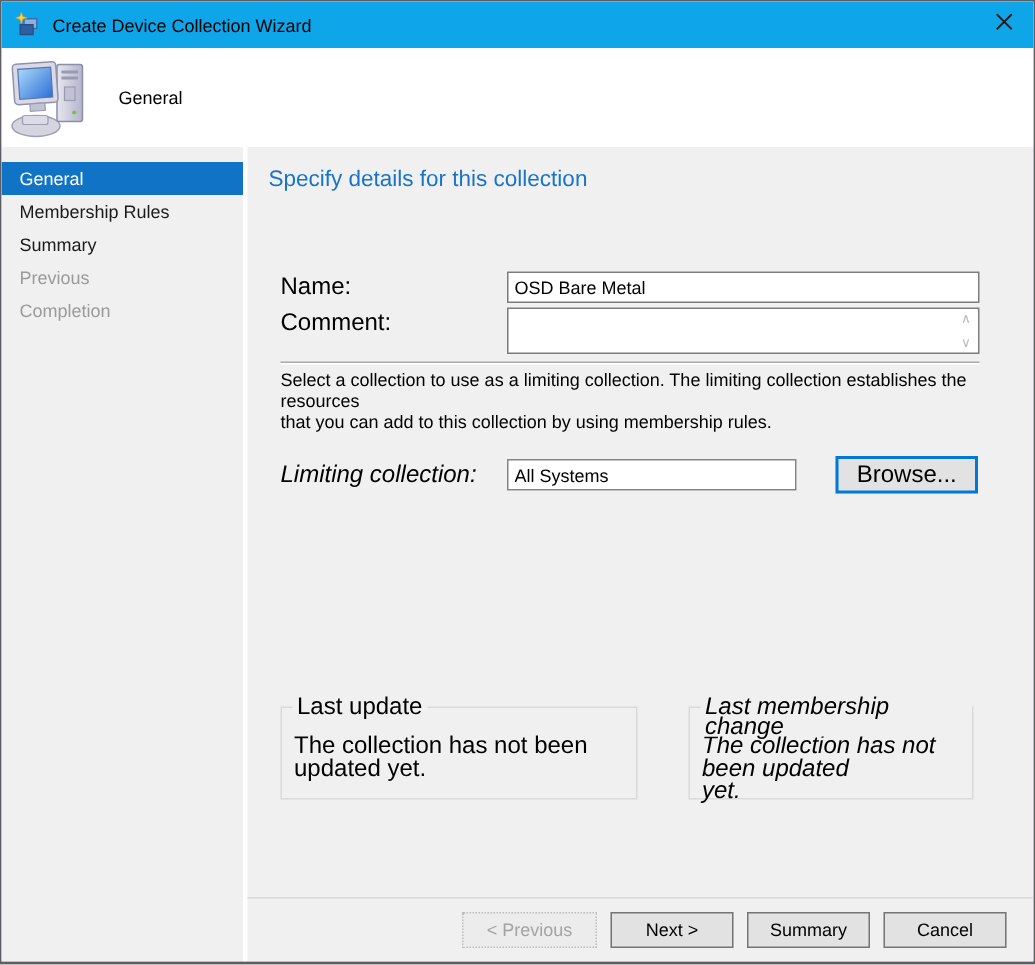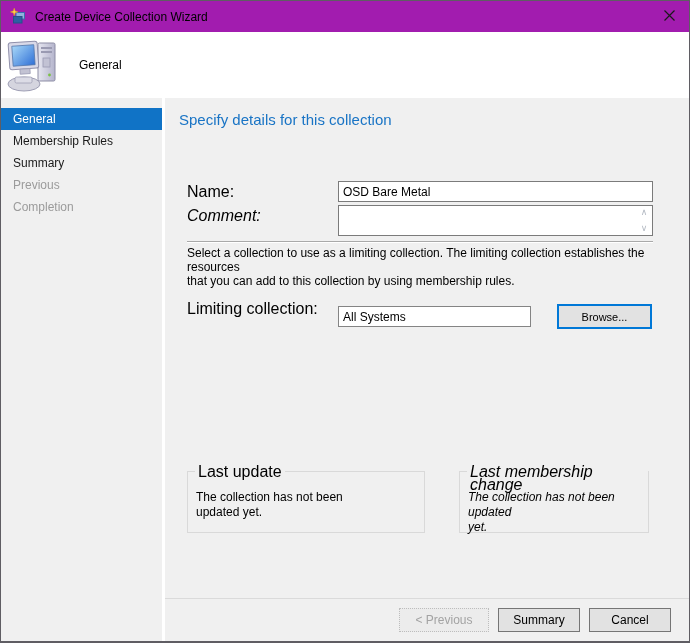--- a/index.html
+++ b/index.html
@@ -11,21 +11,21 @@
     width: 690px; height: 643px;
     background: #ffffff;
     border: 1px solid #5f5d63;
     border-bottom-width: 2px;
     overflow: hidden;
   }
 
   
   .titlebar {
     position: absolute; top: 0; left: 0; right: 0; height: 31px;
-    background: #a21caf;
+    background: #0ea5e9;
     display: flex; align-items: center;
   }
   .titlebar .app-icon { margin-left: 9px; width: 17px; height: 17px; flex: 0 0 auto; }
   .titlebar .title-text { margin-left: 8px; font-size: 12px; color: #000000; }
   .close-btn {
     position: absolute; top: 0; right: 0; width: 40px; height: 31px;
     display: flex; align-items: center; justify-content: center;
     cursor: default;
   }
 
@@ -66,22 +66,22 @@
   
   .page-heading {
     position: absolute; left: 14px; top: 13px;
     font-size: 15px; color: #1974c5;
   }
   .field-label {
     position: absolute; left: 22px; height: 21px; line-height: 21px;
     font-size: 16px; color: #000000;
   }
   .lbl-name    { top: 83px; }
-  .lbl-comment { top: 107px; font-style: italic; }
-  .lbl-limit   { top: 200px; }
+  .lbl-comment { top: 107px; }
+  .lbl-limit   { top: 208px; font-style: italic; }
 
   .text-input {
     position: absolute; left: 173px; width: 315px; height: 21px;
     border: 1px solid #7b7b7b; background: #ffffff;
     font-family: "Liberation Sans", sans-serif; font-size: 12px;
     padding: 8px 4px; color: #000000; outline: none;
   }
   .inp-name { top: 83px; }
 
   .comment-wrap {
@@ -108,38 +108,38 @@
   .limit-desc {
     position: absolute; left: 22px; top: 148px; width: 490px;
     font-size: 12px; line-height: 14px; color: #000000;
     white-space: pre-line;
   }
   .inp-limit { top: 208px; width: 193px; border-color: #848484; }
 
   .browse-btn {
     position: absolute; left: 392px; top: 206px; width: 95px; height: 25px;
     background: #e2e2e2; border: 2px solid #0078d7;
-    font-family: "Liberation Sans", sans-serif; font-size: 11px; color: #000000;
+    font-family: "Liberation Sans", sans-serif; font-size: 16px; color: #000000;
     cursor: default;
   }
 
   .groupbox {
     position: absolute; top: 373px; height: 62px;
     border: 1px solid #d9d9d9;
   }
   .gb-left  { left: 22px;  width: 238px; }
   .gb-right { left: 294px; width: 190px; font-style: italic; }
   .groupbox .gb-legend {
     position: absolute; top: -7px; left: 7px;
     background: #f0f0f0; padding: 0 3px;
     font-size: 16px; color: #000000; line-height: 13px;
   }
   .groupbox .gb-text {
     margin: 18px 8px 0 8px;
-    font-size: 12px; line-height: 15px; color: #000000;
+    font-size: 16px; line-height: 15px; color: #000000;
     white-space: pre-line;
   }
 
   
   .footer-line {
     position: absolute; left: 0; right: 0; top: 500px; height: 1px;
     background: #dadada;
   }
   .footer-buttons {
     position: absolute; top: 510px; right: 18px;
@@ -248,18 +248,19 @@
     </div>
     <div class="groupbox gb-right">
       <span class="gb-legend">Last membership change</span>
       <div class="gb-text">The collection has not been updated
 yet.</div>
     </div>
 
     <div class="footer-line"></div>
     <div class="footer-buttons">
       <button class="wiz-btn btn-previous" disabled="">&lt; Previous</button>
+      <button class="wiz-btn btn-next">Next &gt;</button>
       <button class="wiz-btn btn-summary">Summary</button>
       <button class="wiz-btn btn-cancel">Cancel</button>
     </div>
   </div>
 
 </div>
 
 </body></html>

